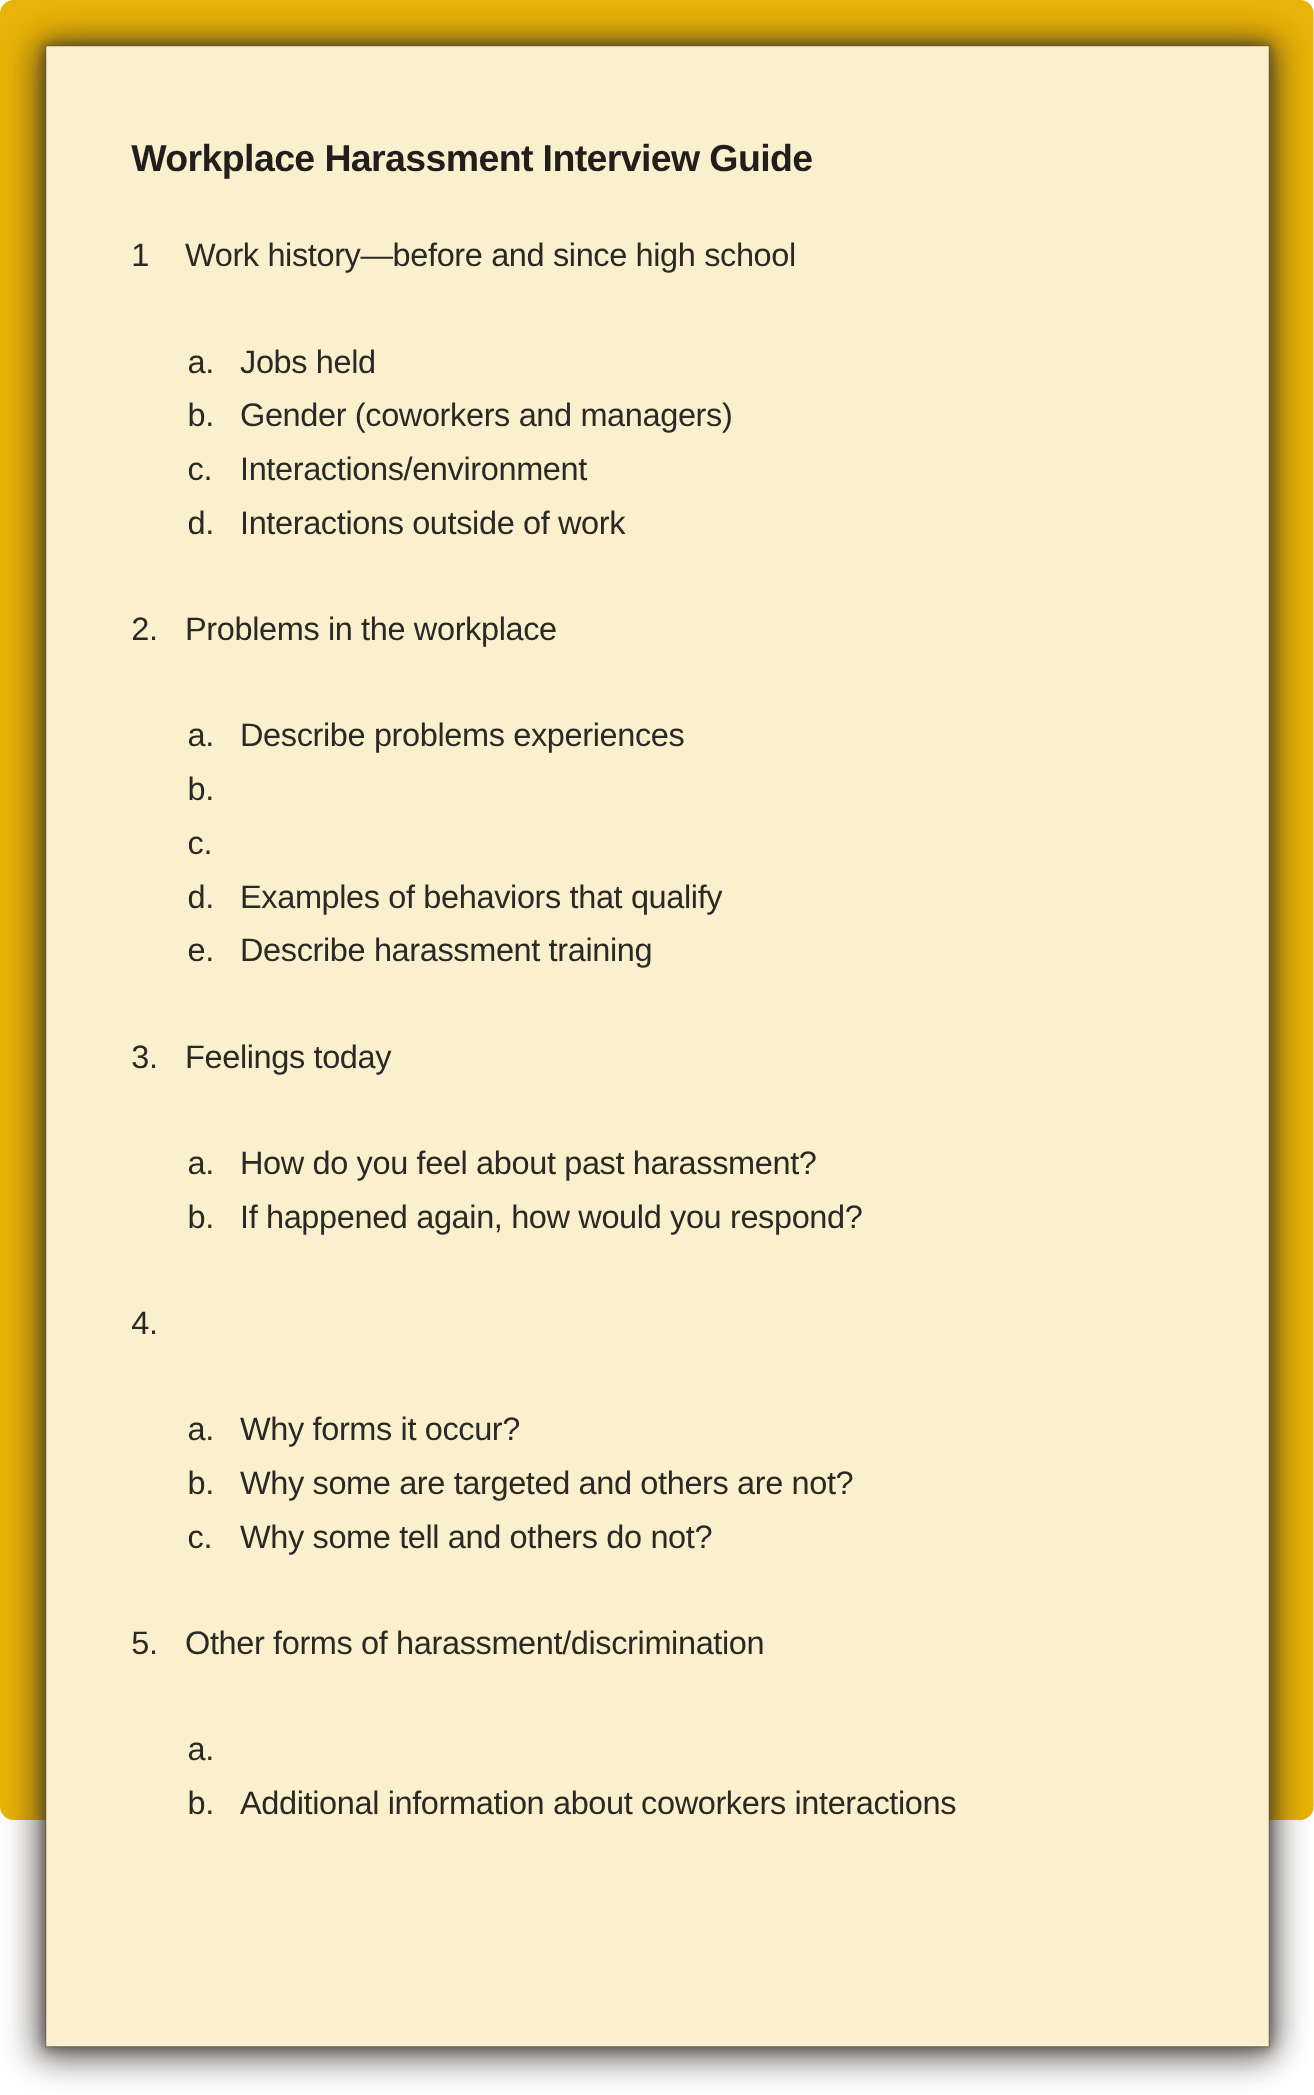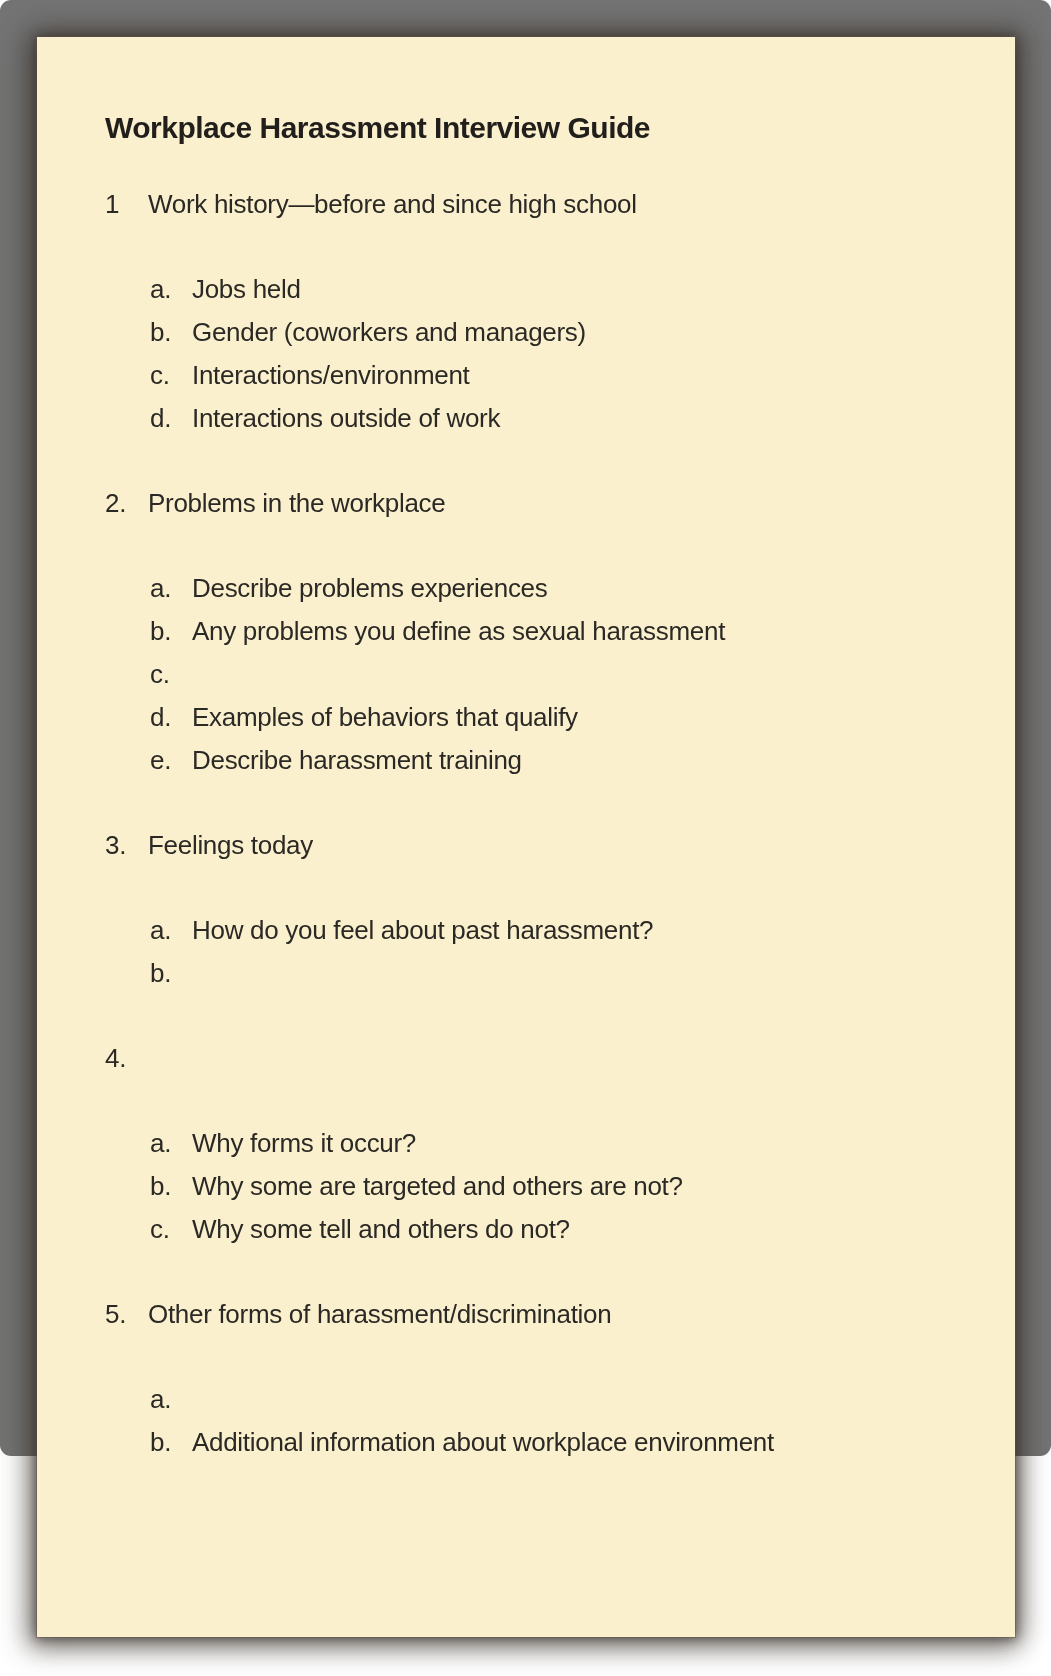--- a/index.html
+++ b/index.html
@@ -8,21 +8,21 @@
     background: #ffffff;
     width: 1051px;
     height: 1676px;
     overflow: hidden;
     font-family: "Liberation Sans", sans-serif;
   }
   .canvas {
     position: relative;
     width: 1051px;
     height: 1456px;
-    background: #737373;
+    background: #eab308;
     border-radius: 11px;
   }
   .page {
     position: absolute;
     left: 37px;
     top: 37px;
     width: 978px;
     height: 1600px;
     background: #fbf0cd;
     box-shadow:
@@ -101,21 +101,20 @@
         <span class="num">2.</span>
         <span class="heading-text">Problems in the workplace</span>
       </div>
       <div class="sublist">
         <div class="sub-row">
           <span class="letter">a.</span>
           <span class="sub-text">Describe problems experiences</span>
         </div>
         <div class="sub-row">
           <span class="letter">b.</span>
-          <span class="sub-text">Any problems you define as sexual harassment</span>
         </div>
         <div class="sub-row">
           <span class="letter">c.</span>
         </div>
         <div class="sub-row">
           <span class="letter">d.</span>
           <span class="sub-text">Examples of behaviors that qualify</span>
         </div>
         <div class="sub-row">
           <span class="letter">e.</span>
@@ -129,20 +128,21 @@
         <span class="num">3.</span>
         <span class="heading-text">Feelings today</span>
       </div>
       <div class="sublist">
         <div class="sub-row">
           <span class="letter">a.</span>
           <span class="sub-text">How do you feel about past harassment?</span>
         </div>
         <div class="sub-row">
           <span class="letter">b.</span>
+          <span class="sub-text">If happened again, how would you respond?</span>
         </div>
       </div>
     </section>
 
     <section class="group">
       <div class="heading-row">
         <span class="num">4.</span>
       </div>
       <div class="sublist">
         <div class="sub-row">
@@ -164,19 +164,19 @@
       <div class="heading-row">
         <span class="num">5.</span>
         <span class="heading-text">Other forms of harassment/discrimination</span>
       </div>
       <div class="sublist">
         <div class="sub-row">
           <span class="letter">a.</span>
         </div>
         <div class="sub-row">
           <span class="letter">b.</span>
-          <span class="sub-text">Additional information about workplace environment</span>
+          <span class="sub-text">Additional information about coworkers interactions</span>
         </div>
       </div>
     </section>
 
   </div>
 </div>
 
 </body></html>

